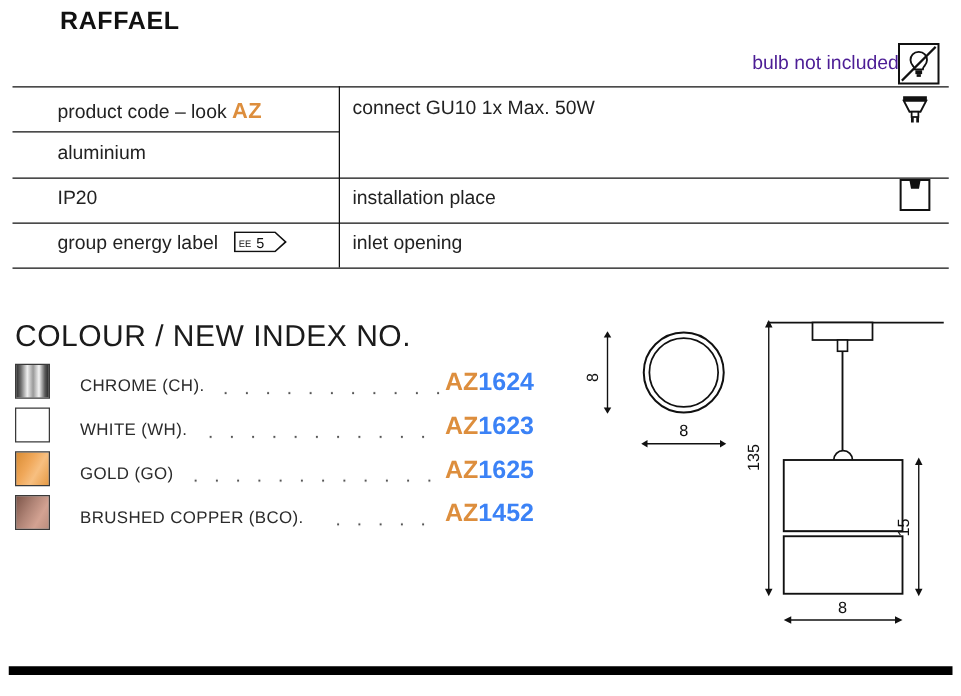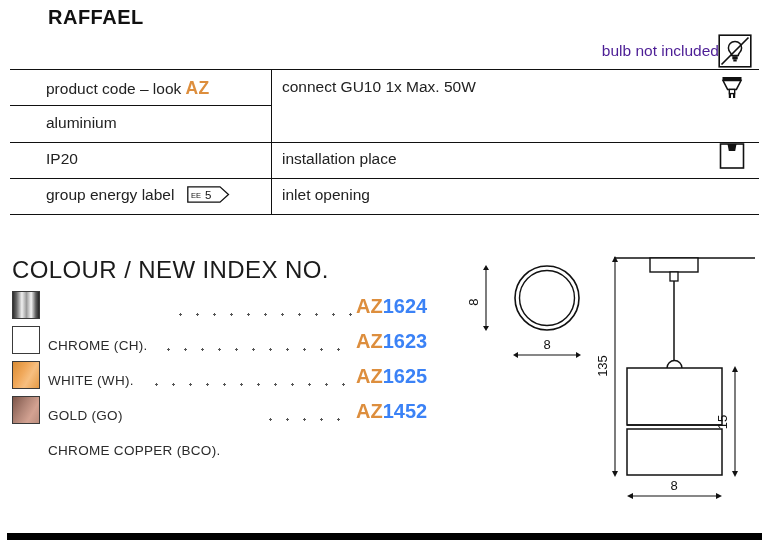--- a/index.html
+++ b/index.html
@@ -124,27 +124,26 @@
     position: absolute;
     left: 0;
     top: 0;
     width: 28px;
     height: 28px;
     border: 1px solid #3a3a3a;
     box-sizing: border-box;
   }
   .sw-label {
     position: absolute;
-    left: 36px;
+    left: 52px;
     top: 10px;
     font-size: 13.5px;
     letter-spacing: 0.3px;
     color: #2b2b2b;
     white-space: nowrap;
-    margin-top: 37px;
   }
   .leader {
     position: absolute;
     top: 22px;
     height: 3px;
     overflow: hidden;
     background-image: radial-gradient(circle, #555 1.1px, rgba(0,0,0,0) 1.2px);
     background-size: 17px 3px;
     background-position: 0 0;
     background-repeat: repeat-x;
@@ -270,21 +269,21 @@
   <div class="swatch" style="background:linear-gradient(120deg,#d98c34 0%,#f0a85a 38%,#f7bf80 62%,#e59a45 100%);"></div>
   <div class="sw-label">GOLD (GO)</div>
   <div class="leader" style="left:136px; width:204px;"></div>
   <div class="code" style="left:344px;">
     <span class="pfx">AZ</span><span class="num">1625</span>
   </div>
 </div>
 
 <div class="swatch-row" style="top:396px;">
   <div class="swatch" style="background:linear-gradient(120deg,#7d5549 0%,#b08476 40%,#d3a292 70%,#bb8d7d 100%);"></div>
-  <div class="sw-label">CHROME COPPER (BCO).</div>
+  <div class="sw-label">BRUSHED COPPER (BCO).</div>
   <div class="leader" style="left:250px; width:90px;"></div>
   <div class="code" style="left:344px;">
     <span class="pfx">AZ</span><span class="num">1452</span>
   </div>
 </div>
 
 <div class="drawing">
   <svg width="310" height="255" viewBox="0 0 310 255">
 
     <g>

